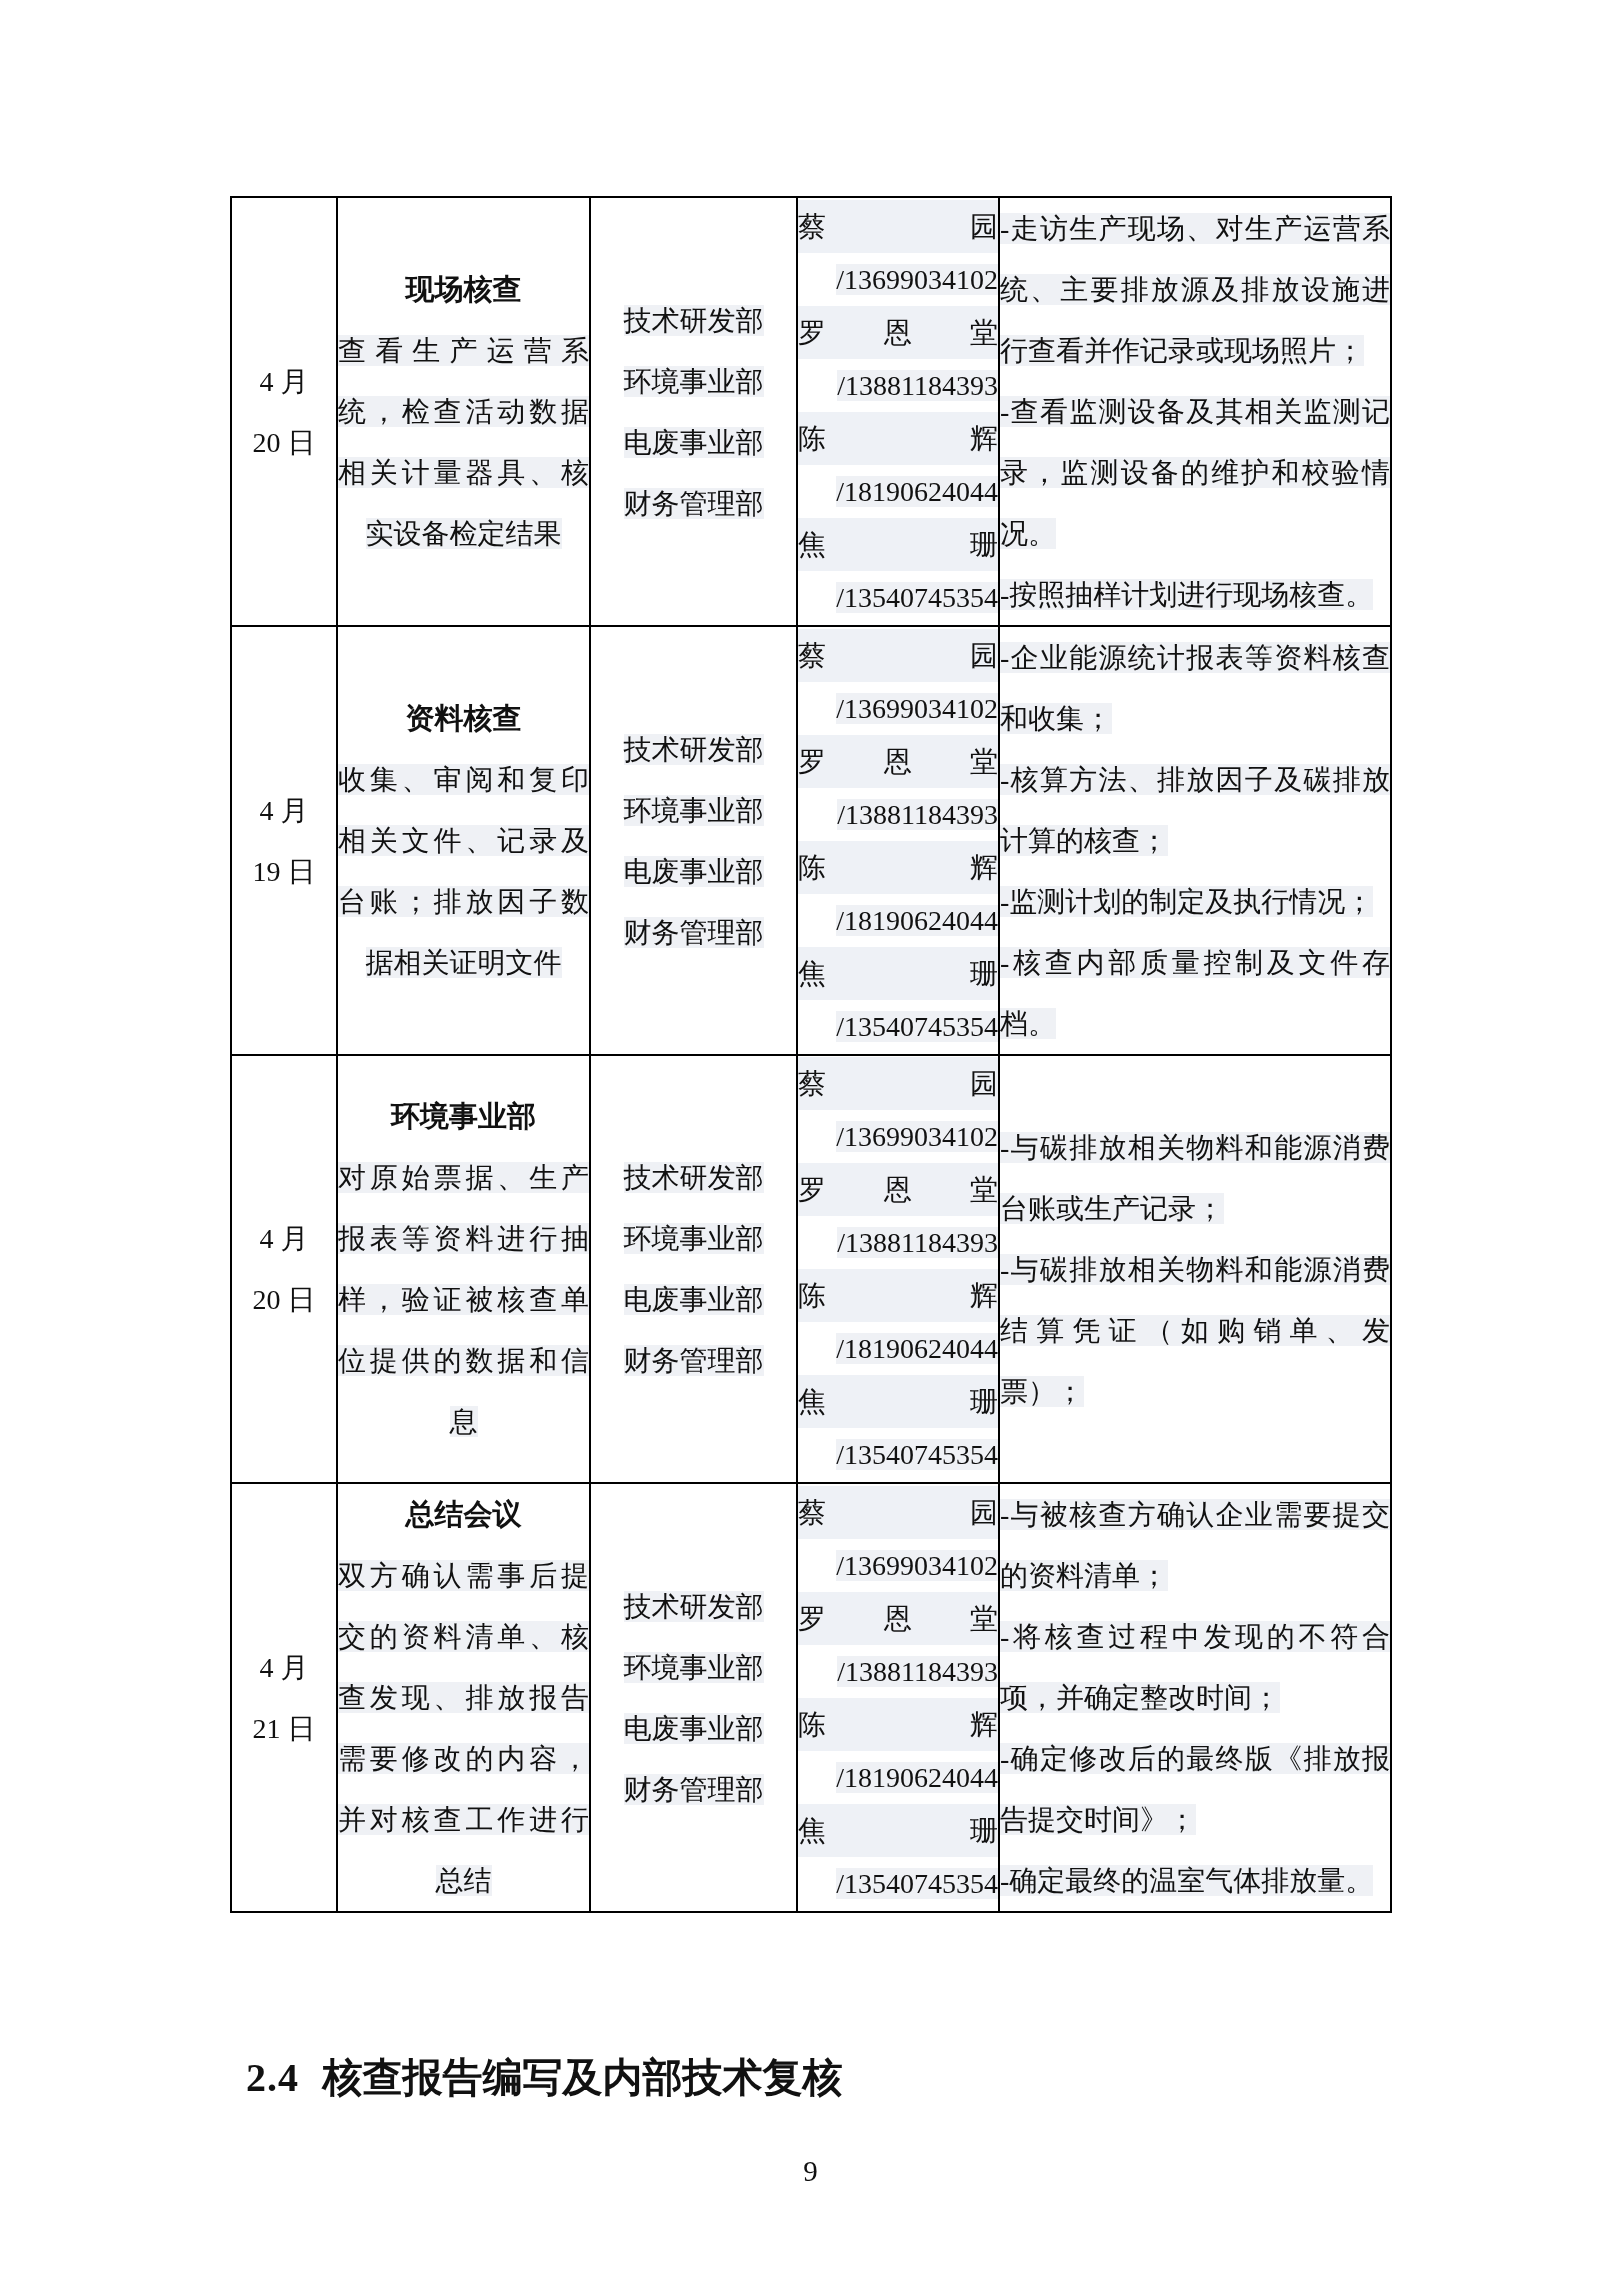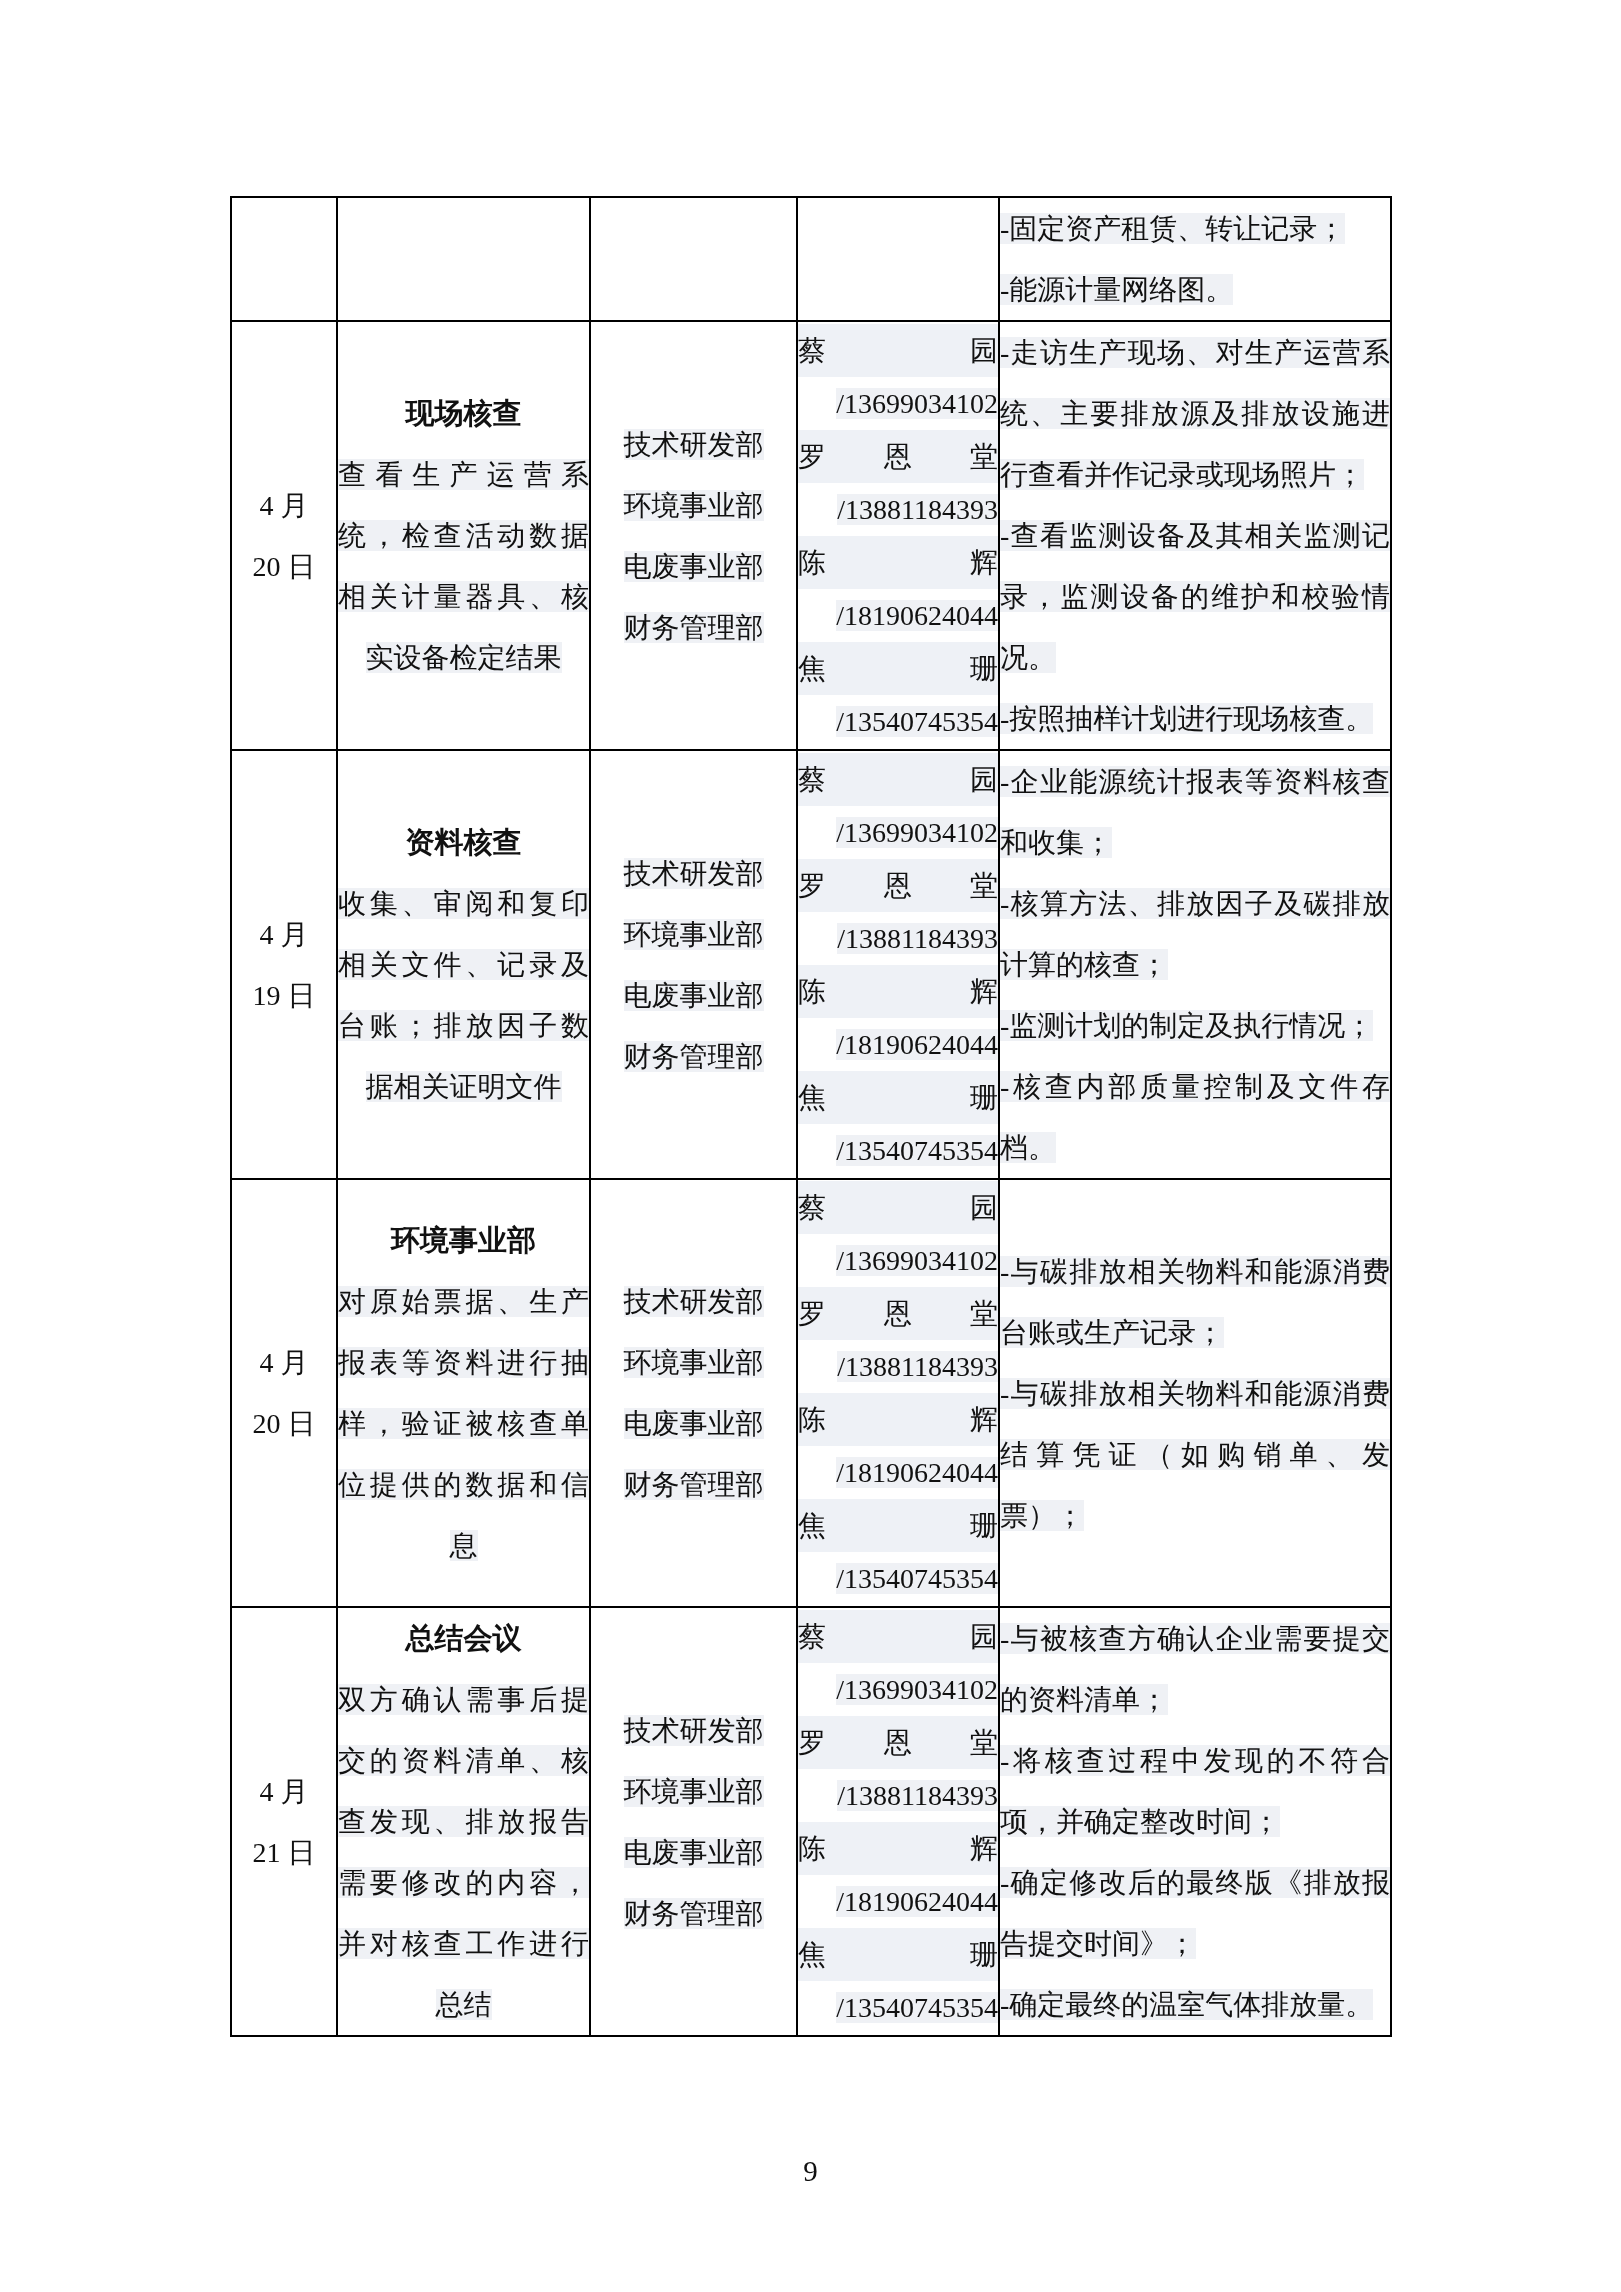--- a/index.html
+++ b/index.html
@@ -83,30 +83,20 @@
   <table class="sched">
     <colgroup>
       <col style="width:106px">
         <col style="width:253px">
         <col style="width:207px">
         <col style="width:202px">
         <col style="width:392px">
     </colgroup>
 
     <tbody>
-        <tr style="height:113px">
-      <td class="c-date"></td>
-      <td class="c-act"></td>
-      <td class="c-dept"></td>
-      <td class="c-pers"></td>
-      <td class="c-desc">
-        <p><span class="sh">-固定资产租赁、转让记录；</span></p>
-        <p><span class="sh">-能源计量网络图。</span></p>
-      </td>
-    </tr>
 
     <tr style="height:425px">
       <td class="c-date">
         <div class="dline">4 月</div>
         <div class="dline">20 日</div>
       </td>
       <td class="c-act">
         <div class="act-title">现场核查</div>
         <p class="act-body"><span class="sh">查看生产运营系统，检查活动数据相关计量器具、核实设备检定结果</span></p>
       </td>
@@ -225,17 +215,20 @@
       <td class="c-desc">
         <p><span class="sh">-与被核查方确认企业需要提交的资料清单；</span></p>
         <p><span class="sh">-将核查过程中发现的不符合项，并确定整改时间；</span></p>
         <p><span class="sh">-确定修改后的最终版《排放报告提交时间》；</span></p>
         <p><span class="sh">-确定最终的温室气体排放量。</span></p>
       </td>
     </tr>
   </tbody>
     </table>
 
+  <div class="section-heading">
+    <span class="hnum">2.4</span><span>核查报告编写及内部技术复核</span>
+  </div>
 
   <div class="page-number">9</div>
 
 </div>
 
 
 </body></html>

